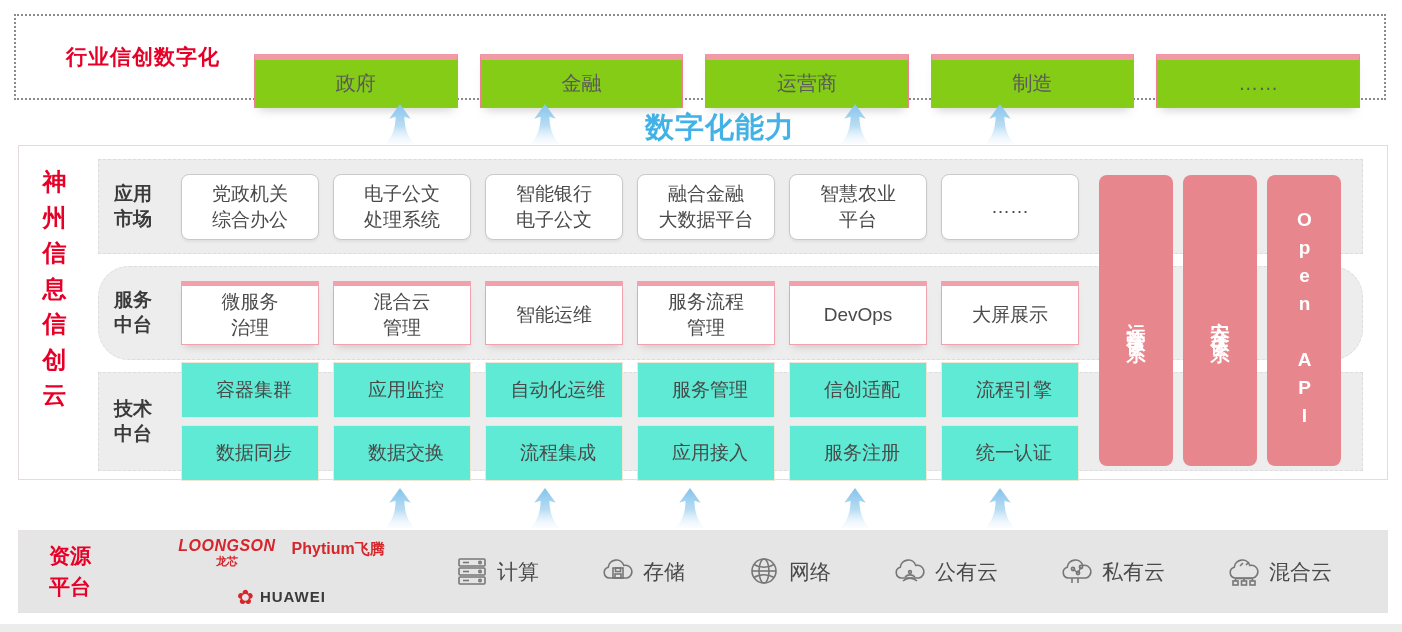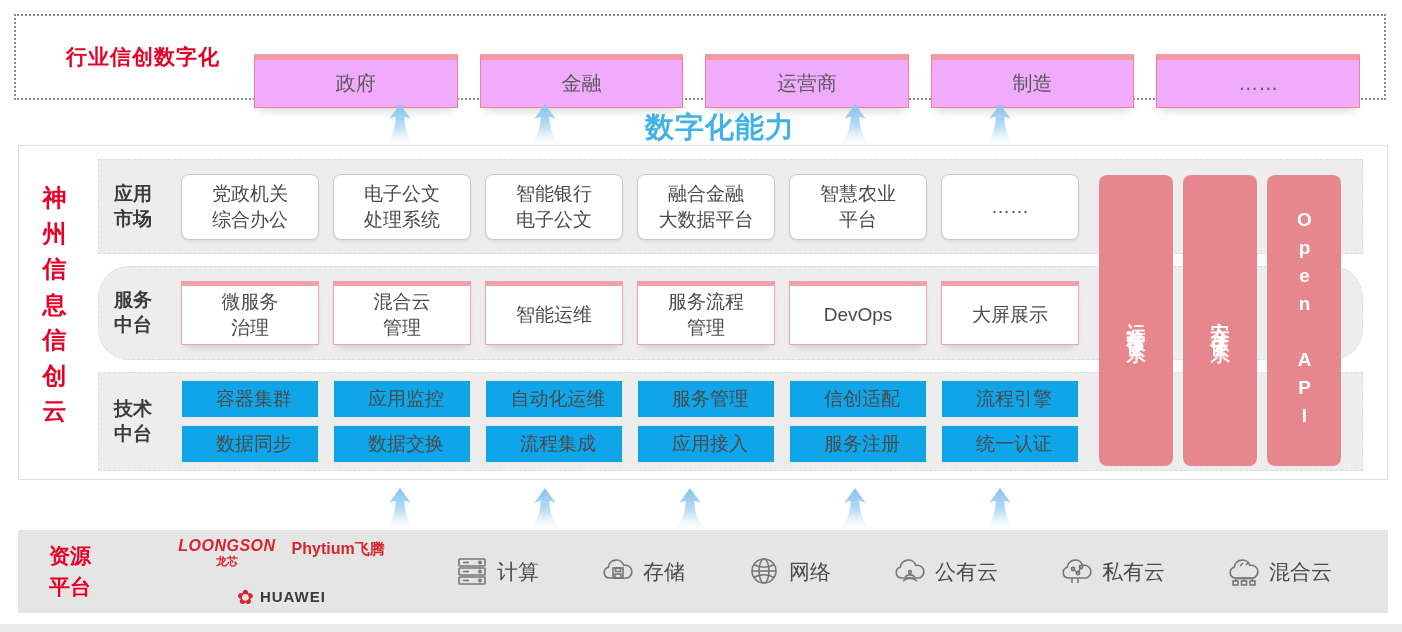--- a/index.html
+++ b/index.html
@@ -6,52 +6,52 @@
   html,body { width:1402px; height:632px; background:#fff;
     font-family:"Liberation Sans","DejaVu Sans",sans-serif; overflow:hidden; }
   .pre { white-space:pre-line; }
 
   
   .top-band { position:absolute; left:14px; top:14px; width:1372px; height:86px;
     border:2px dotted #8a8a8a; display:flex; align-items:center; }
   .top-label { width:238px; padding-left:50px; font-size:21px; font-weight:bold;
     color:#e60027; letter-spacing:1px; }
   .top-boxes { flex:1; display:flex; gap:22px; margin-right:24px; }
-  .tab-box { flex:1; height:54px; background:#f0abfc; border:1px solid #ee8292;
+  .tab-box { flex:1; height:54px; background:#84cc16; border:1px solid #ee8292;
     border-top:6px solid #f19aa6; display:flex; align-items:center; justify-content:center;
     font-size:20px; color:#5a5a5a; box-shadow:0 7px 9px -5px rgba(120,120,120,.35);margin-top:47px; }
 
   
   .arrow { position:absolute; width:32px; height:42px; }
   .cap-label { position:absolute; left:630px; top:108px; width:180px; text-align:center;
     font-size:29px; font-weight:bold; color:#41b1e6; letter-spacing:1px; }
 
   
   .main-box { position:absolute; left:18px; top:145px; width:1370px; height:335px;
     background:#fff; border:1px solid #e2dcdc; }
-  .main-title { position:absolute; left:22px; top:34px; width:27px; font-size:24px;
+  .main-title { position:absolute; left:22px; top:18px; width:27px; font-size:24px;
     line-height:1.48; font-weight:bold; color:#e60027; word-break:break-all; text-align:center; }
   .rows { position:absolute; left:79px; top:13px; width:1265px; display:flex;
     flex-direction:column; gap:12px; }
   .row { background:#ededed; border:1px dashed #dcdcdc; display:flex; align-items:center; }
   .row-label { width:82px; padding-left:15px; font-size:19px; font-weight:bold;
     color:#3a3a3a; line-height:1.3; }
   .row-items { width:898px; display:flex; gap:14px; }
   .row-app { height:95px; }
   .row-svc { height:94px;border-radius:31px; }
   .row-tech{ height:99px; }
   .app-box { flex:1; height:66px; background:#fff; border:1px solid #c9c9c9; border-radius:8px;
     display:flex; align-items:center; justify-content:center; text-align:center;
     font-size:19px; color:#4a4a4a; line-height:1.35; box-shadow:0 2px 3px rgba(0,0,0,.06); }
   .svc-box { flex:1; height:64px; background:#fff; border:1px solid #efa3ae; border-top:5px solid #f2a0ac;
     display:flex; align-items:center; justify-content:center; text-align:center;
     font-size:19px; color:#4a4a4a; line-height:1.35; box-shadow:0 6px 7px -4px rgba(140,110,110,.3); }
   .tech-col { width:898px; display:flex; flex-direction:column; gap:7px; }
   .tech-row { display:flex; gap:14px; }
-  .tech-box { flex:1; height:38px; background:#0ea5e9; border:1px solid #efe6d8;
+  .tech-box { flex:1; height:56px; background:#5eead4; border:1px solid #efe6d8;
     display:flex; align-items:center; justify-content:center;
     font-size:19px; color:#4a4a4a;padding-left:8px; }
   .side-bars { position:absolute; left:1080px; top:29px; display:flex; gap:10px; }
   .side-bar { width:74px; height:291px; background:#e8868d; border-radius:8px;
     display:flex; align-items:center; justify-content:center; }
   .side-bar-text { writing-mode:vertical-rl; text-orientation:upright; color:#fff;
     font-size:19px; font-weight:bold; letter-spacing:7px; }
 
   
   .res-box { position:absolute; left:18px; top:530px; width:1370px; height:83px;

